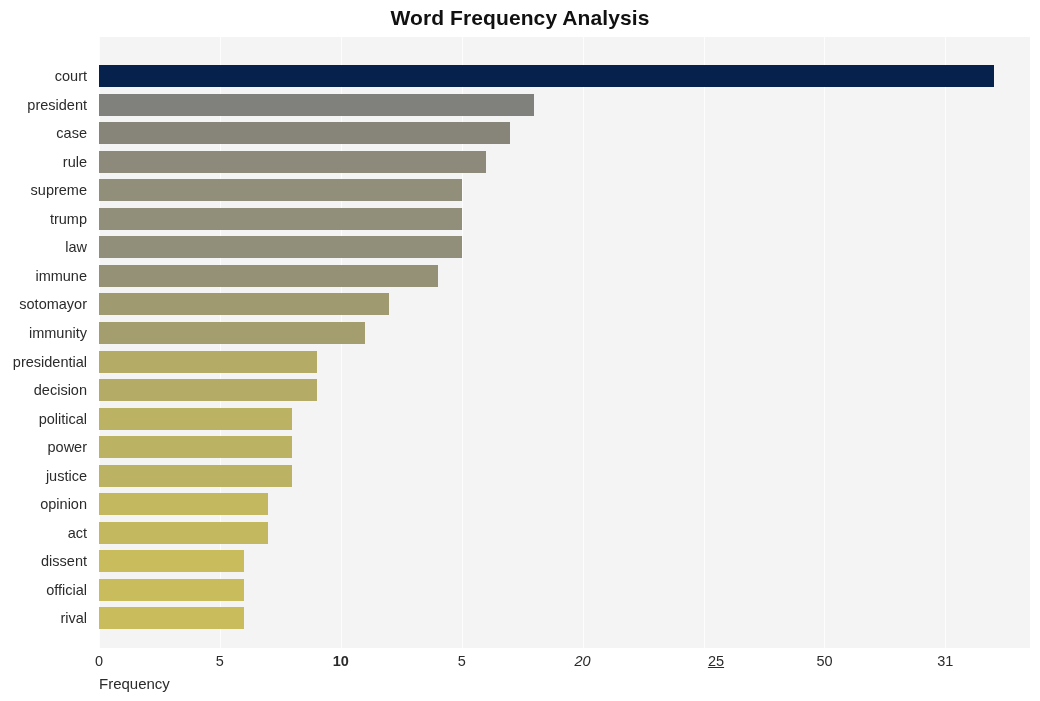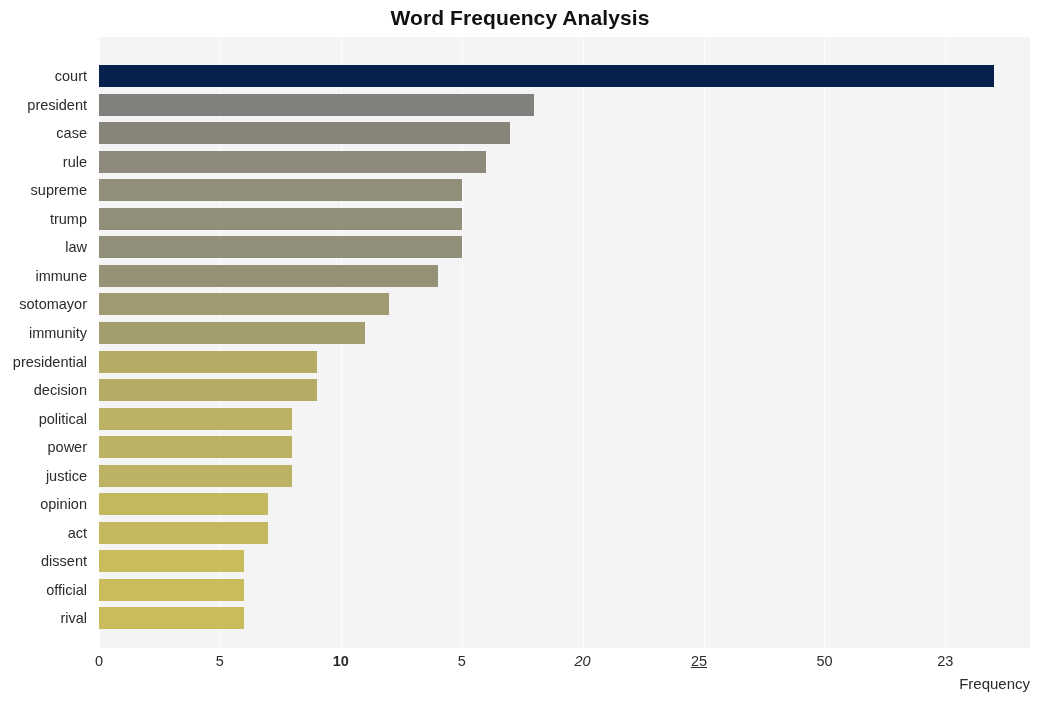--- a/index.html
+++ b/index.html
@@ -103,21 +103,21 @@
     color: #2b2b2b;
     line-height: 1;
     white-space: nowrap;
   }
 
   #x-axis-title {
     position: absolute;
     left: 99px;
     top: 675px;
     width: 931px;
-    text-align: right;
+    text-align: left;
     font-size: 15px;
     color: #2b2b2b;
   }
 </style>
 </head>
 <body>
 
 <div id="figure">
 
   <div id="chart-title">Word Frequency Analysis</div>
@@ -179,20 +179,20 @@
       <div class="y-tick-label" style="top: 545.9px; padding-right: 6px;">official</div>
       <div class="y-tick-label" style="top: 574.45px; padding-right: 6px;">rival</div>
     </div>
 
   <div id="x-axis">
       <div class="x-tick-label" style="left: 0px;">0</div>
       <div class="x-tick-label" style="left: 120.909px;">5</div>
       <div class="x-tick-label" style="left: 241.818px; font-weight: bold;">10</div>
       <div class="x-tick-label" style="left: 362.727px;">5</div>
       <div class="x-tick-label" style="left: 483.636px; font-style: italic;">20</div>
-      <div class="x-tick-label" style="left: 600px; text-decoration: underline;">25</div>
+      <div class="x-tick-label" style="left: 617px; text-decoration: underline;">25</div>
       <div class="x-tick-label" style="left: 725.455px;">50</div>
-      <div class="x-tick-label" style="left: 846.364px;">23</div>
+      <div class="x-tick-label" style="left: 846.364px;">31</div>
     </div>
 
   <div id="x-axis-title">Frequency</div>
 
 </div>
 
 </body></html>

